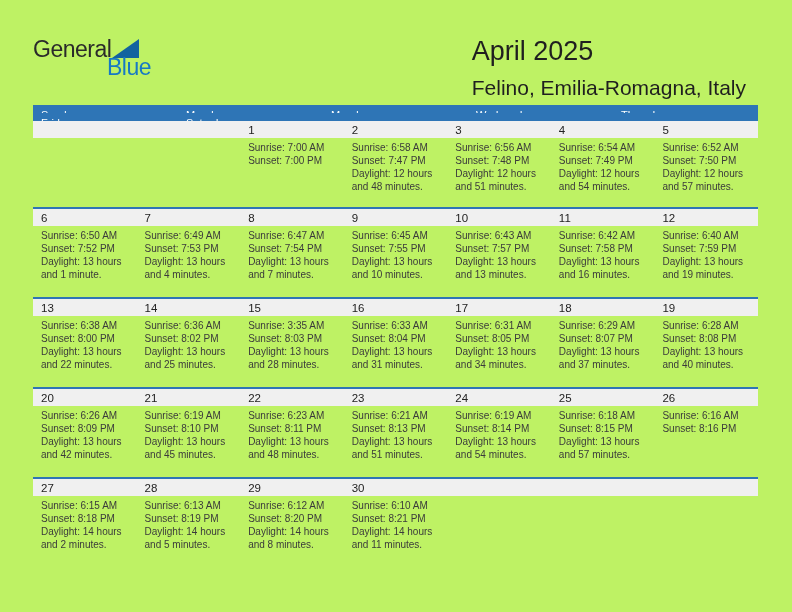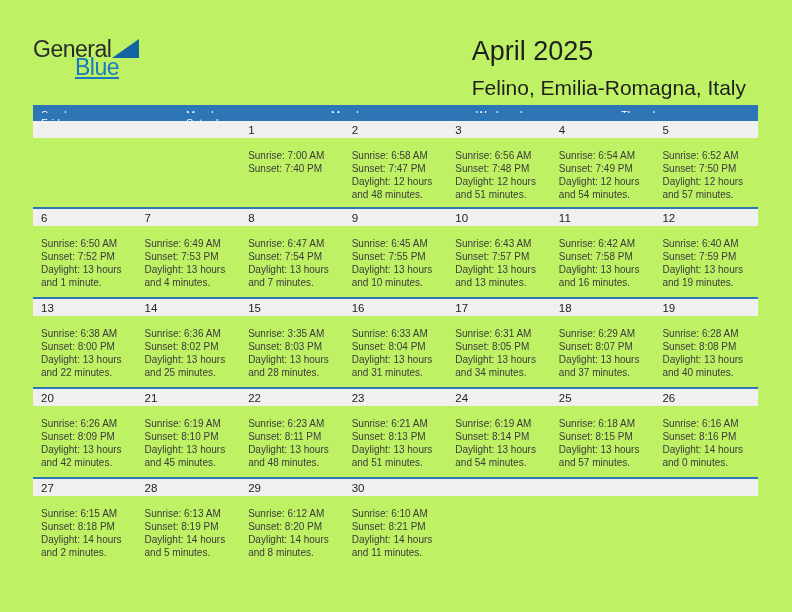--- a/index.html
+++ b/index.html
@@ -10,35 +10,35 @@
   *{margin:0;padding:0;box-sizing:border-box;}
   html,body{background:#fff;}
   body{font-family:"Liberation Sans","DejaVu Sans",sans-serif;}
   .page{position:relative;width:792px;height:612px;background:#bef264;overflow:hidden;}
 
   
   .logo{position:absolute;left:33px;top:38px;line-height:1;}
   .logo-top{display:flex;align-items:flex-start;}
   .logo-general{font-size:23px;color:#2A2A2A;letter-spacing:-0.5px;}
   .logo-tri{margin-left:1px;margin-top:1px;}
-  .logo-blue{font-size:23px;color:var(--logo-blue);margin-left:42px;margin-top:-5px;letter-spacing:-0.5px;text-decoration:underline;}
+  .logo-blue{font-size:23px;color:var(--logo-blue);margin-left:74px;margin-top:-5px;letter-spacing:-0.5px;}
   .titles{position:absolute;right:46px;top:36px;text-align:left;}
   .month-title{font-size:27px;color:var(--text-dark);}
   .location{font-size:21px;color:var(--text-dark);margin-top:9px;}
 
   
   .calendar{position:absolute;left:33px;top:105px;width:725px;}
   .weekday-row{display:grid;grid-template-columns:repeat(5,1fr);background:var(--header-bar);height:16px;}
   .weekday-cell{color:var(--header-text);font-size:11px;line-height:21px;padding-left:8px;overflow:hidden;white-space:nowrap;}
   .week{display:grid;grid-template-columns:repeat(7,1fr);height:90px;border-top:2px solid var(--week-divider);}
   #weeks .week:first-child{border-top:none;height:86px;}
   .cell{overflow:hidden;}
   .day-num{height:17px;background:var(--day-strip);font-size:11.5px;color:#222;
            display:flex;align-items:center;padding-left:8px;}
-  .day-details{padding:11px 4px 0 8px;font-size:10px;line-height:13px;color:var(--detail-text);}
+  .day-details{padding:3px 4px 0 8px;font-size:10px;line-height:13px;color:var(--detail-text);}
 </style>
 </head>
 <body>
 
 <div class="page">
 
   <div class="logo">
     <div class="logo-top">
       <span class="logo-general">General</span>
       <svg class="logo-tri" width="27" height="19" viewBox="0 0 27 19">
@@ -80,21 +80,21 @@
       <div class="detail-line"></div>
       <div class="detail-line"></div>
       <div class="detail-line"></div>
     </div>
   </div>
 
   <div class="cell">
     <div class="day-num">1</div>
     <div class="day-details">
       <div class="detail-line">Sunrise: 7:00 AM</div>
-      <div class="detail-line">Sunset: 7:40 PM</div>
+      <div class="detail-line">Sunset: 7:00 PM</div>
     </div>
   </div>
 
   <div class="cell">
     <div class="day-num">2</div>
     <div class="day-details">
       <div class="detail-line">Sunrise: 6:58 AM</div>
       <div class="detail-line">Sunset: 7:47 PM</div>
       <div class="detail-line">Daylight: 12 hours and 48 minutes.</div>
     </div>
@@ -308,21 +308,20 @@
       <div class="detail-line">Sunset: 8:15 PM</div>
       <div class="detail-line">Daylight: 13 hours and 57 minutes.</div>
     </div>
   </div>
 
   <div class="cell">
     <div class="day-num">26</div>
     <div class="day-details">
       <div class="detail-line">Sunrise: 6:16 AM</div>
       <div class="detail-line">Sunset: 8:16 PM</div>
-      <div class="detail-line">Daylight: 14 hours and 0 minutes.</div>
     </div>
   </div>
 </div>
         <div class="week">
   <div class="cell">
     <div class="day-num">27</div>
     <div class="day-details">
       <div class="detail-line">Sunrise: 6:15 AM</div>
       <div class="detail-line">Sunset: 8:18 PM</div>
       <div class="detail-line">Daylight: 14 hours and 2 minutes.</div>

